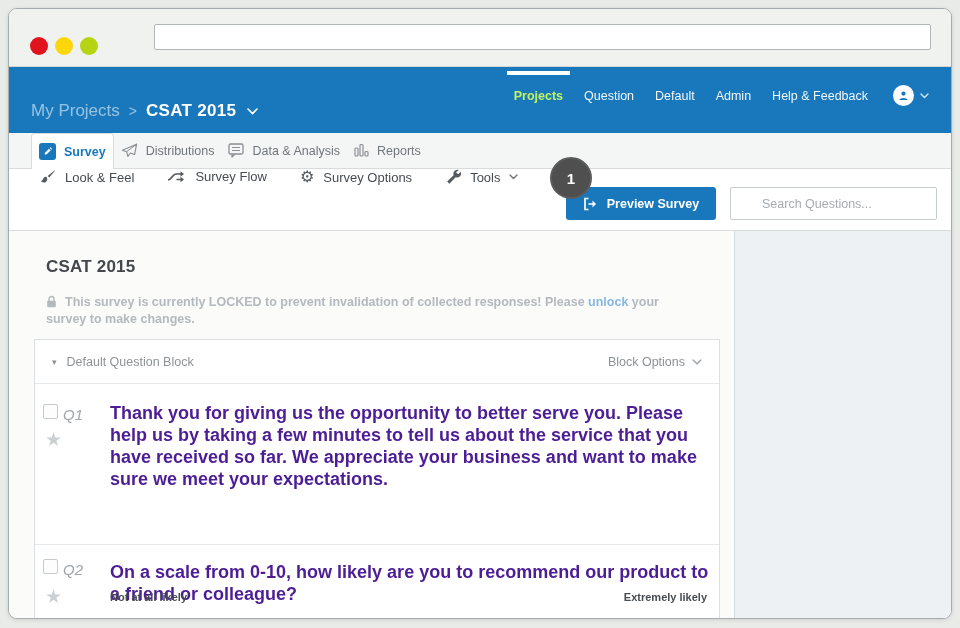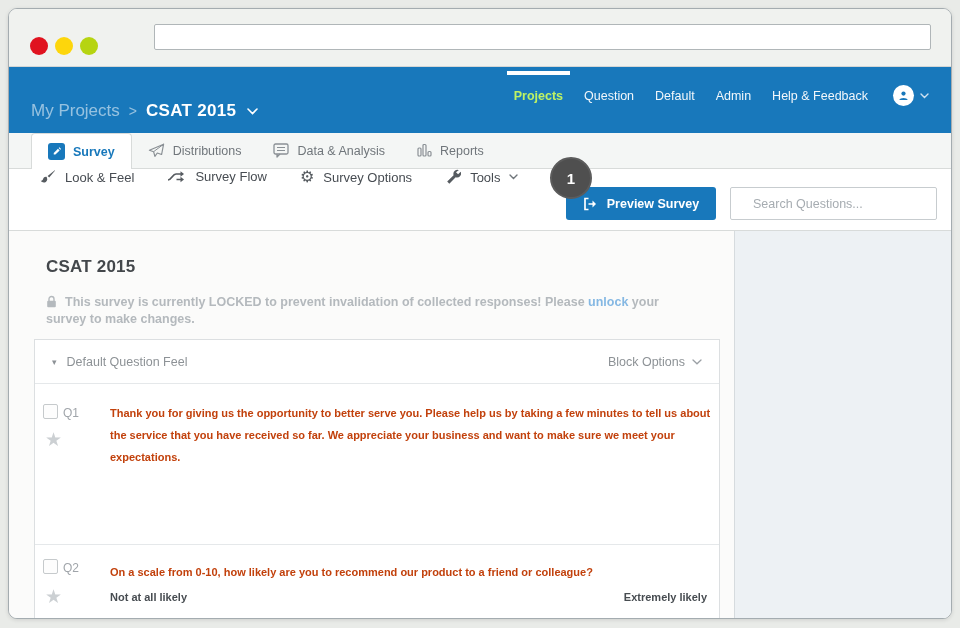--- a/index.html
+++ b/index.html
@@ -32,35 +32,35 @@
   .topnav { position:absolute; right:22px; top:18px; display:flex; align-items:center; gap:21px; }
   .nav-item { position:relative; color:#f2f7fb; font-size:12.5px; }
   .nav-item.active { font-weight:bold; color:#bef264; }
   .nav-item.active::before { content:""; position:absolute; left:-7px; right:-7px; top:-18px; height:4px; background:#fff; }
   .user-chip { display:flex; align-items:center; gap:6px; margin-left:4px; }
   .user-circle { width:21px; height:21px; border-radius:50%; background:#fff; display:flex; align-items:center; justify-content:center; }
 
   
   .tabbar { position:absolute; left:0; top:124px; right:0; height:36px; background:#f4f6f5;
     border-bottom:1px solid #d8dbda; display:flex; align-items:flex-end; padding-left:22px; }
-  .tab { height:35px; display:flex; align-items:center; gap:8px; padding:0 16px;
+  .tab { height:35px; display:flex; align-items:center; gap:8px; padding:0 7px;
     font-size:12.5px; color:#70767b; position:relative; }
   .tab.active { background:#fff; border:1px solid #d8dbda; border-bottom:none; border-radius:4px 4px 0 0;
     height:36px; margin-bottom:-1px; color:#1878bb; font-weight:bold; }
   .tab-pencil-box { width:17px; height:17px; background:#1878bb; border-radius:3px; display:flex; align-items:center; justify-content:center; }
 
   
   .toolbar { position:absolute; left:0; top:160px; right:0; height:62px; background:#fff; border-bottom:1px solid #d8dbda; }
   .tool-group { position:absolute; left:30px; top:0; height:61px; display:flex; align-items:flex-start; gap:33px; }
   .tool { display:flex; align-items:center; gap:9px; font-size:13px; color:#474c52; cursor:default; }
   .preview-btn { position:absolute; left:557px; top:178px; width:150px; height:33px; background:#1878bb;
     border:none; border-radius:3px; color:#fff; font-family:"Liberation Sans",sans-serif; font-weight:bold; font-size:12.5px;
     display:flex; align-items:center; justify-content:center; gap:9px; cursor:pointer; }
   .searchbox { position:absolute; left:721px; top:178px; width:207px; height:33px; background:#fff;
-    border:1px solid #c7cccf; border-radius:2px; display:flex; align-items:center; padding:0 22px; }
+    border:1px solid #c7cccf; border-radius:2px; display:flex; align-items:center; padding:0 22px; gap:9px; }
   .searchbox input { border:none; outline:none; flex:1; font:12.5px "Liberation Sans",sans-serif; color:#555; background:transparent; }
   .searchbox input::placeholder { color:#a6acb1; }
   .step-badge { position:absolute; left:541px; top:148px; width:42px; height:42px; border-radius:50%;
     background:#4f4f4f; border:2px solid #5c5c5c; color:#fff; font-size:15px; font-weight:bold;
     display:flex; align-items:center; justify-content:center; z-index:5; }
 
   
   .content { position:absolute; left:0; top:222px; right:0; bottom:0; background:#fbfbfa; }
   .right-panel { position:absolute; left:725px; top:0; bottom:0; right:0; background:#edf1f4; border-left:1px solid #d6dbde; }
   .survey-title { position:absolute; left:37px; top:26px; font-size:17px; font-weight:bold; color:#43474b; letter-spacing:.2px; }
@@ -72,23 +72,23 @@
   .block-header { height:44px; border-bottom:1px solid #e5e8ea; display:flex; align-items:center; justify-content:space-between;
     padding:0 17px; color:#8d9296; font-size:12.5px; }
   .block-title { display:flex; align-items:center; gap:10px; }
   .tri { font-family:"DejaVu Sans",sans-serif; font-size:9px; color:#8d9296; }
   .block-options { display:flex; align-items:center; gap:7px; }
 
   .q-row { position:relative; border-bottom:1px solid #e5e8ea; }
   .q-row.q1 { height:161px; }
   .q-row.q2 { height:200px; border-bottom:none; }
   .q-check { position:absolute; width:15px; height:15px; border:1px solid #c6cacc; border-radius:2px; background:#fdfdfd; }
-  .q-id { position:absolute; font-size:12px; color:#a0a5aa; }
+  .q-id { position:absolute; font-size:15px; color:#a0a5aa;font-style:italic; }
   .q-star { position:absolute; font-family:"DejaVu Sans",sans-serif; font-size:19px; color:#ccd0d3; line-height:1; }
-  .q-text { position:absolute; left:75px; width:602px; font-size:11px; line-height:22px; font-weight:bold; color:#c2410c; }
+  .q-text { position:absolute; left:75px; width:602px; font-size:18px; line-height:22px; font-weight:bold; color:#4c1d95; }
   .scale-row { position:absolute; left:75px; top:46px; width:597px; display:flex; justify-content:space-between;
     font-size:11px; font-weight:bold; color:#474c51; }
 
   svg { display:block; }
 </style>
 </head>
 <body>
 
 <div class="window">
 
@@ -230,21 +230,21 @@
             <path d="M3 6V4a2.5 2.5 0 0 1 5 0v2" fill="none" stroke="#b4b9bd" stroke-width="1.4"></path>
             <rect x="1.2" y="5.8" width="8.6" height="6.4" rx="1" fill="#b4b9bd"></rect>
           </svg>
       </span><span>This survey is currently LOCKED to prevent invalidation of collected responses! Please </span><a href="#" class="unlock-link">unlock</a><span> your survey to make changes.</span>
     </div>
 
     <div class="block-card">
       <div class="block-header">
         <div class="block-title">
           <span class="tri">▾</span>
-          <span>Default Question Feel</span>
+          <span>Default Question Block</span>
         </div>
         <div class="block-options">
           <span>Block Options</span>
           <svg width="10" height="6" viewBox="0 0 10 6">
               <path d="M1 1l4 3.8L9 1" fill="none" stroke="#9ba0a5" stroke-width="1.3" stroke-linecap="round"></path>
             </svg>
         </div>
       </div>
 
       <div class="q-row q1">

